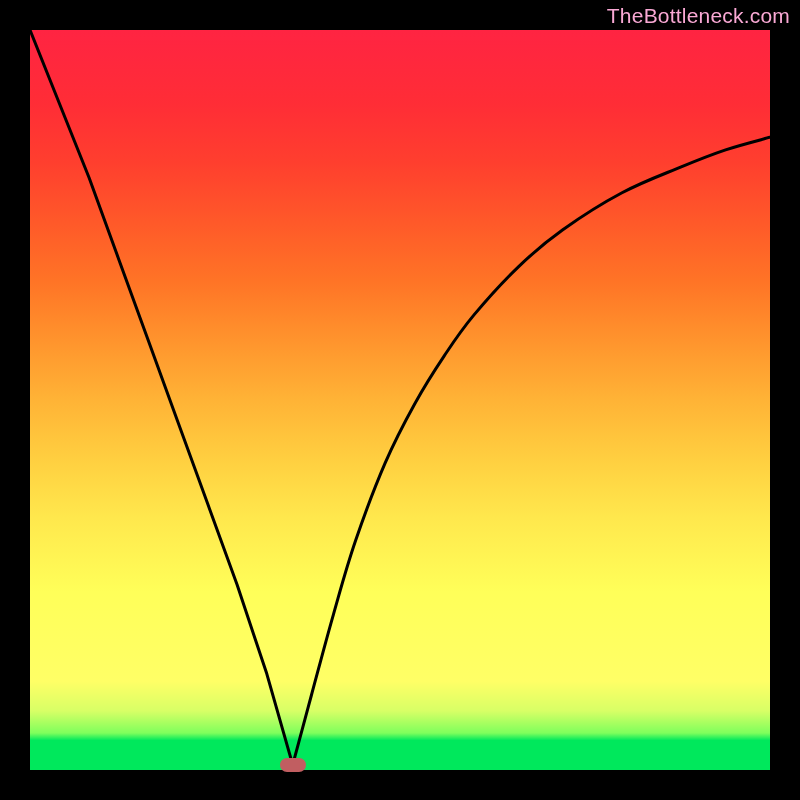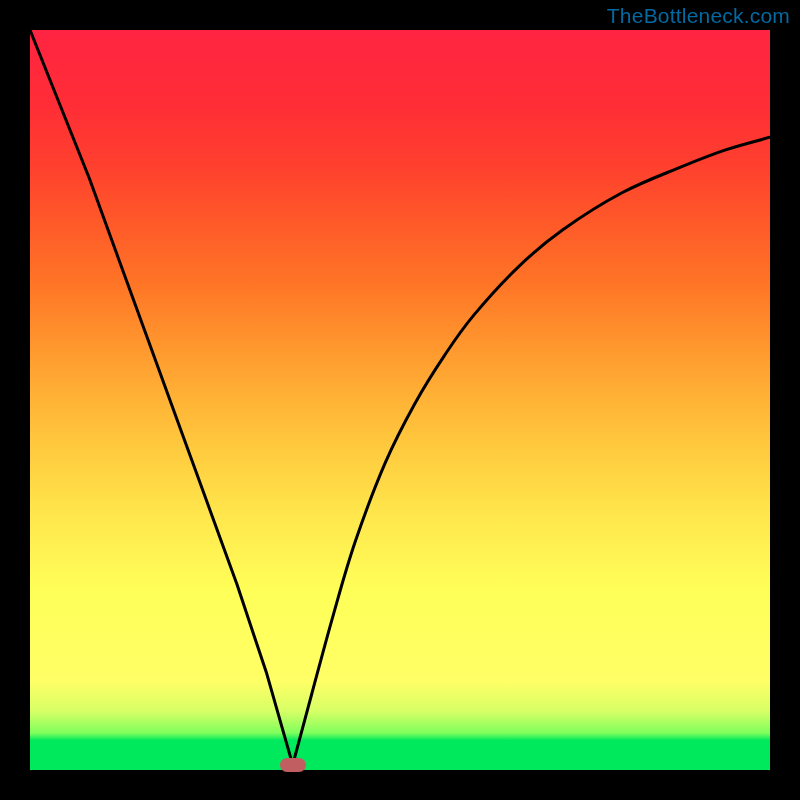--- a/index.html
+++ b/index.html
@@ -39,21 +39,21 @@
       #ff5929 74%,
       #ff3f2e 82%,
       #ff2d36 90%,
       #ff2442 100%
     );
   }
   .watermark {
     position: absolute;
     top: 4px;
     right: 10px;
-    color: #0369a1;
+    color: #f9a8d4;
     font-size: 21px;
     letter-spacing: 0.2px;
     user-select: none;
   }
   svg.curve {
     position: absolute;
     left: 0;
     top: 0;
     width: 740px;
     height: 740px;

